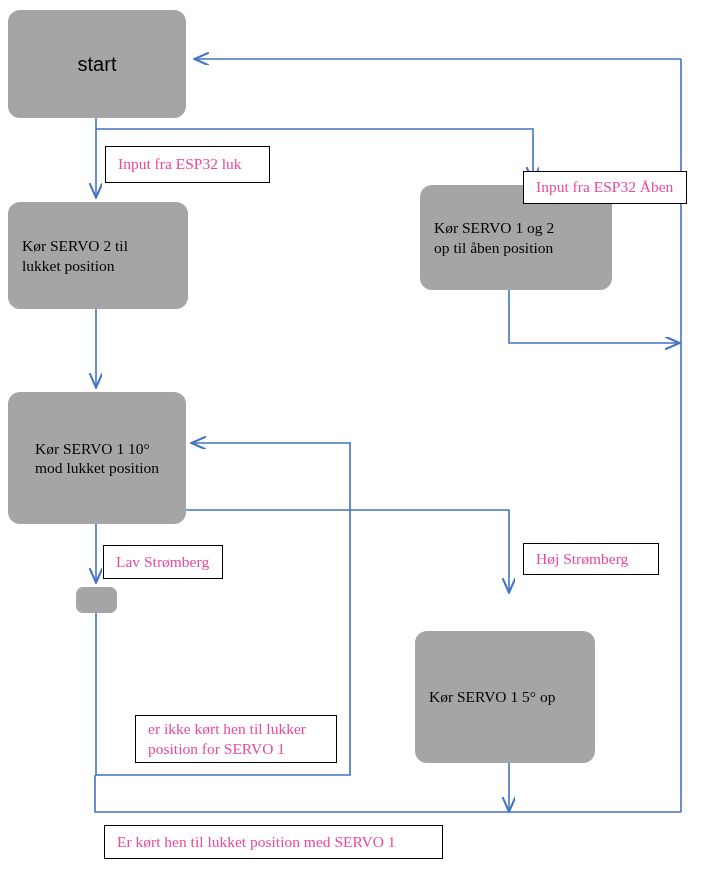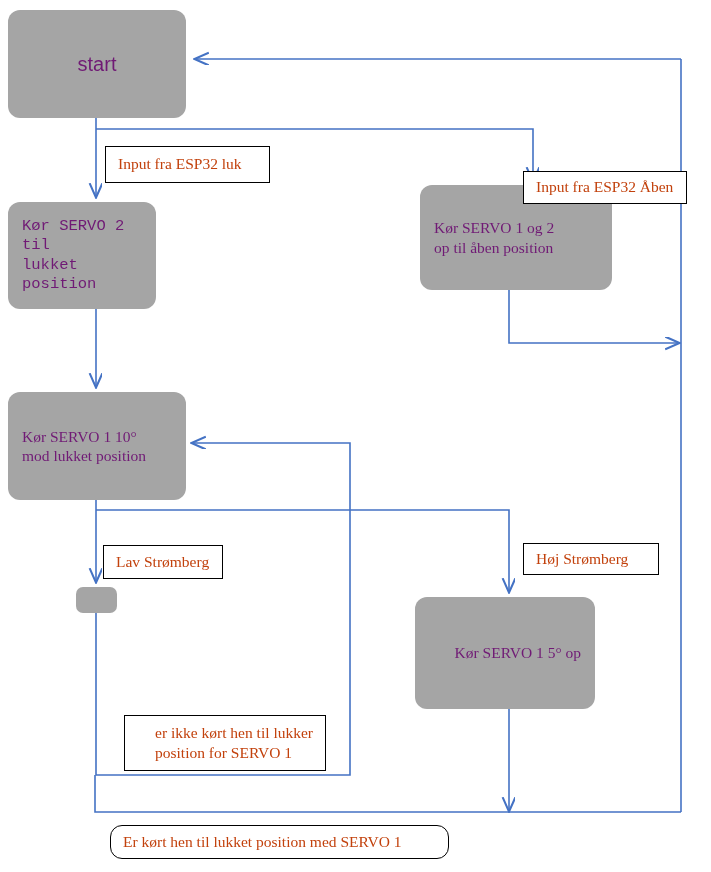--- a/index.html
+++ b/index.html
@@ -26,21 +26,21 @@
     pointer-events: none;
   }
   .node {
     position: absolute;
     background: #a5a5a5;
     border-radius: 12px;
     box-sizing: border-box;
     display: flex;
     align-items: center;
     padding: 0 14px;
-    color: #701a75;
+    color: #000000;
     line-height: 1.25;
     white-space: pre-line;
   }
   .node.center {
     justify-content: center;
     text-align: center;
   }
   .node-serif {
     font-family: "Liberation Serif", serif;
     font-size: 15.5px;
@@ -56,21 +56,21 @@
   .label {
     position: absolute;
     background: #ffffff;
     border: 1px solid #000000;
     box-sizing: border-box;
     display: flex;
     align-items: center;
     padding: 0 12px;
     font-family: "Liberation Serif", serif;
     font-size: 15.5px;
-    color: #c2410c;
+    color: #ec4899;
     line-height: 1.3;
     white-space: pre-line;
   }
 </style>
 </head>
 <body>
 
 <div id="canvas">
 
   <svg id="wires" viewBox="0 0 711 872" width="711" height="872" xmlns="http://www.w3.org/2000/svg">
@@ -109,61 +109,61 @@
 
       <path d="M509,707 L509,810" marker-end="url(#arrow-d)"></path>
 
     </g>
   </svg>
 
   <div class="node center node-sans" style="left:8px; top:10px; width:178px; height:108px;">
     <span>start</span>
   </div>
 
-  <div class="node node-serif" style="left:8px; top:202px; width:148px; height:107px;font-family:Liberation Mono, monospace;">
+  <div class="node node-serif" style="left:8px; top:202px; width:180px; height:107px;">
     <span>Kør SERVO 2 til
 lukket position</span>
   </div>
 
   <div class="node node-serif" style="left:420px; top:185px; width:192px; height:105px;">
     <span>Kør SERVO 1 og 2
 op til åben position</span>
   </div>
 
-  <div class="node node-serif" style="left:8px; top:392px; width:178px; height:108px;">
+  <div class="node node-serif" style="left:8px; top:392px; width:178px; height:132px;justify-content:center;">
     <span>Kør SERVO 1 10°
 mod lukket position</span>
   </div>
 
   <div class="node tiny node-serif" style="left:76px; top:587px; width:41px; height:26px;">
     <span></span>
   </div>
 
-  <div class="node node-serif" style="left:415px; top:597px; width:180px; height:112px;justify-content:flex-end;">
+  <div class="node node-serif" style="left:415px; top:631px; width:180px; height:132px;">
     <span>Kør SERVO 1 5° op</span>
   </div>
 
   <div class="label" style="left:105px; top:146px; width:165px; height:37px;">
     <span>Input fra ESP32 luk</span>
   </div>
 
   <div class="label" style="left:523px; top:147px; width:164px; height:33px;margin-top:24px;">
     <span>Input fra ESP32 Åben</span>
   </div>
 
   <div class="label" style="left:103px; top:545px; width:120px; height:34px;">
     <span>Lav Strømberg</span>
   </div>
 
   <div class="label" style="left:523px; top:543px; width:136px; height:32px;">
     <span>Høj Strømberg</span>
   </div>
 
-  <div class="label" style="left:124px; top:715px; width:202px; height:56px;justify-content:flex-end;">
+  <div class="label" style="left:135px; top:715px; width:202px; height:48px;">
     <span>er ikke kørt hen til lukker
 position for SERVO 1</span>
   </div>
 
-  <div class="label" style="left:110px; top:825px; width:339px; height:34px;border-radius:12px;">
+  <div class="label" style="left:104px; top:825px; width:339px; height:34px;">
     <span>Er kørt hen til lukket position med SERVO 1</span>
   </div>
 
 </div>
 
 </body></html>

